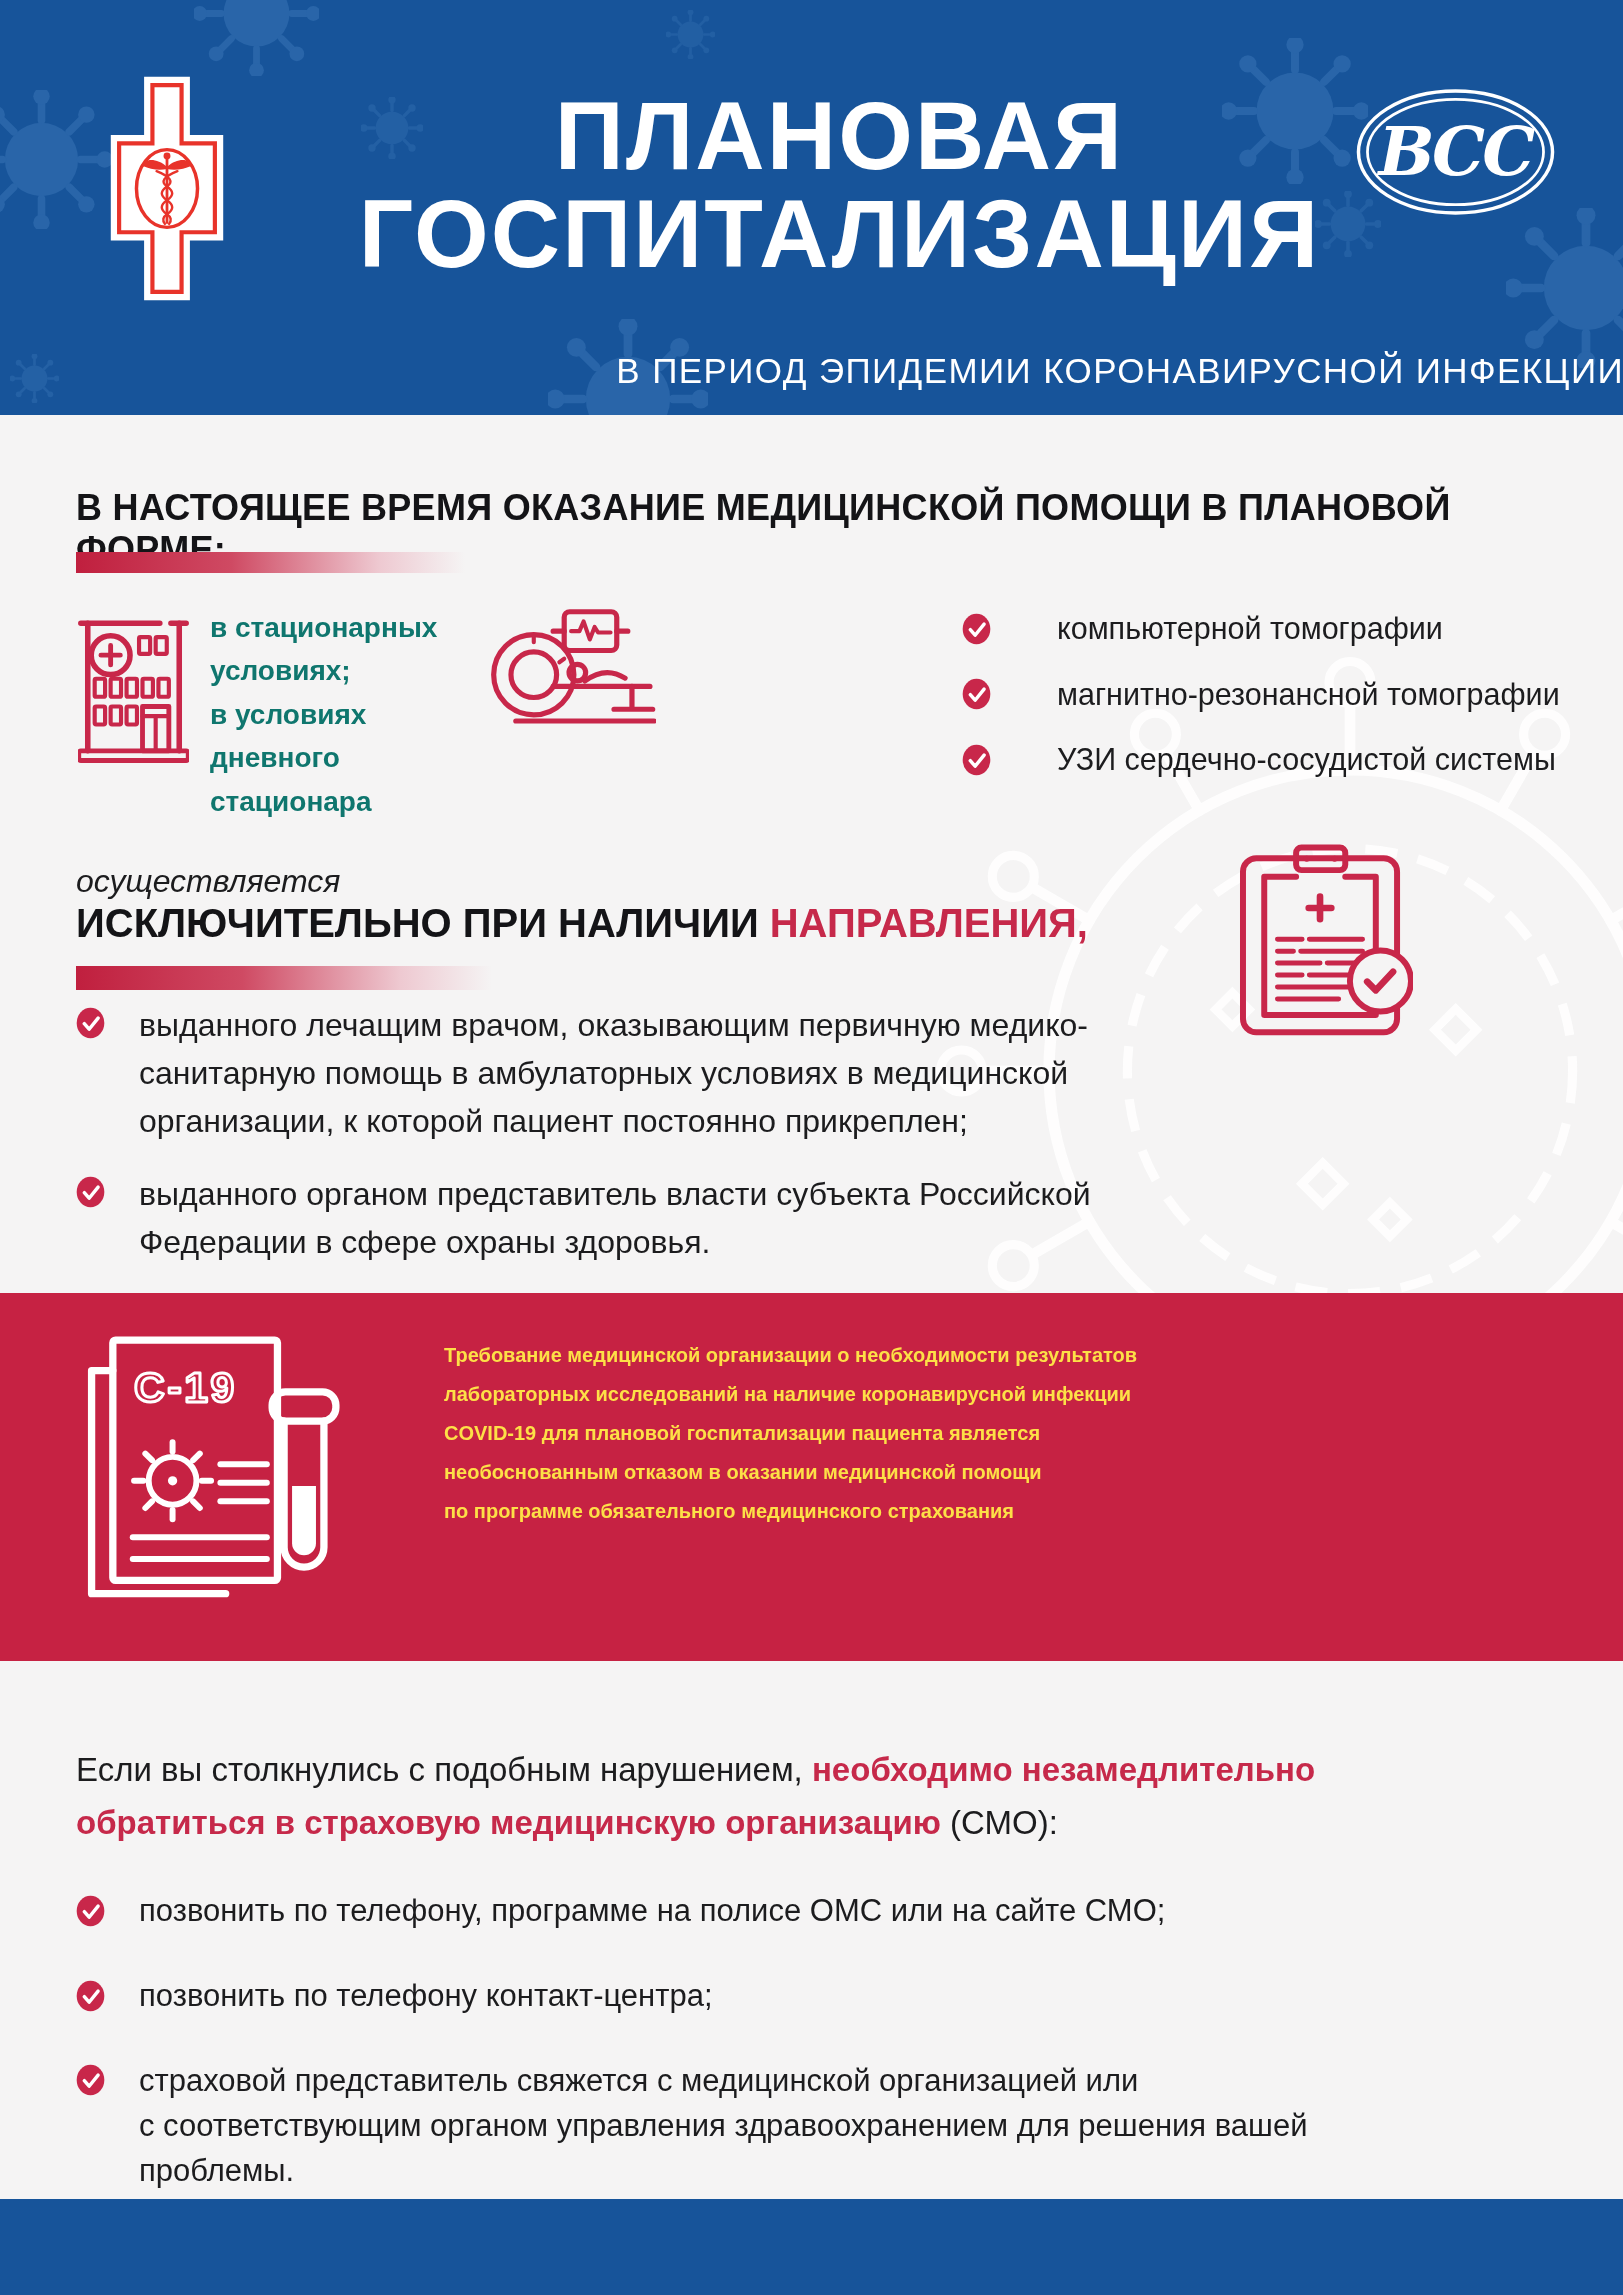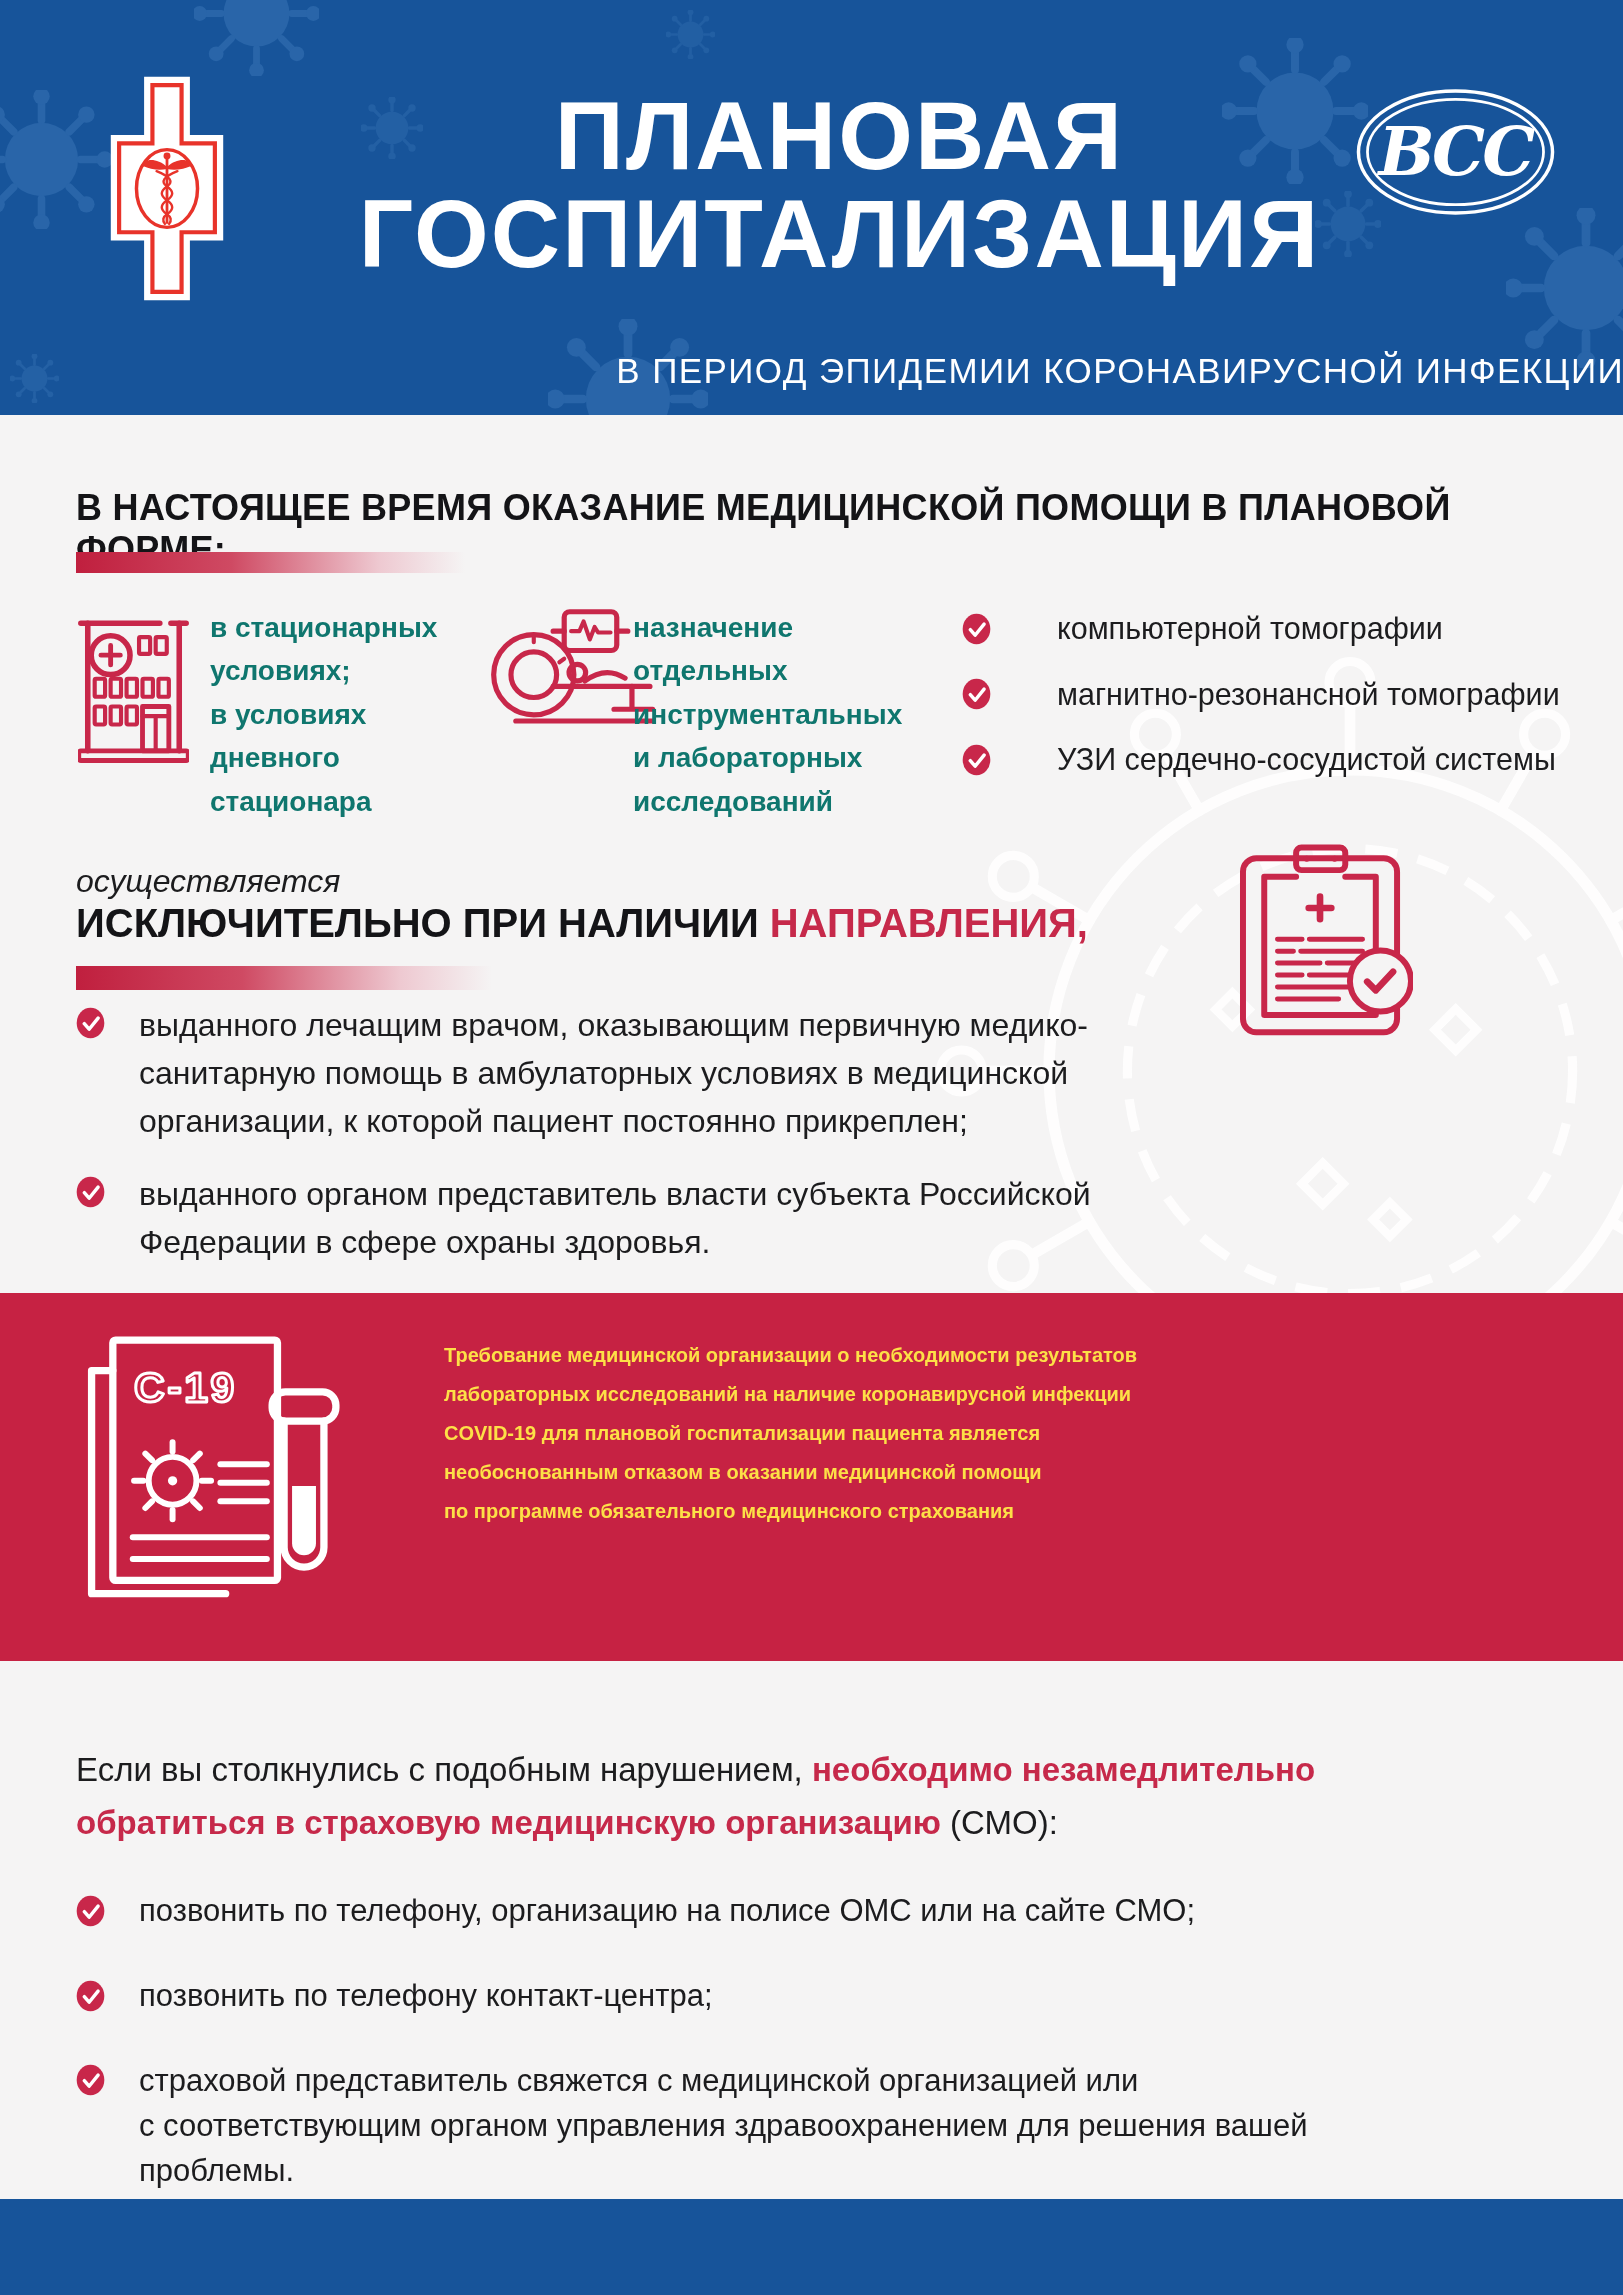--- a/index.html
+++ b/index.html
@@ -256,25 +256,20 @@
       <path d="M92,32 H108 M184,32 H200"></path>
       <circle cx="64" cy="95" r="58"></circle>
       <circle cx="64" cy="95" r="33"></circle>
       <path d="M64,39 v9 M108,72 l-7,5" stroke-width="6"></path>
       <circle cx="127" cy="92" r="12"></circle>
       <path d="M138,104 q30,-22 58,-4"></path>
       <path d="M92,112 H232"></path>
       <path d="M206,112 V145 M180,145 H236"></path>
       <path d="M38,162 H238"></path>
     </svg>
-    <div class="feature-text" style="left:633px;top:191px;width:312px">назначение
-отдельных
-инструментальных
-и лабораторных
-исследований</div>
 
     <div class="checklist">
       <div class="check-row">
         <svg class="check-icon" width="29" height="32" viewBox="0 0 42 46">
             <ellipse cx="21" cy="23" rx="20" ry="22" fill="#c8274a"></ellipse>
             <path d="M12,24 l7,8 l13,-16" fill="none" stroke="#ffffff" stroke-width="5" stroke-linecap="round" stroke-linejoin="round"></path>
           </svg>
         <span class="check-label">компьютерной томографии</span>
       </div>
       <div class="check-row">
@@ -378,21 +373,21 @@
     <div class="lead">
       <span>Если вы столкнулись с подобным нарушением, </span><span class="accent">необходимо незамедлительно</span><br>
       <span class="accent">обратиться в страховую медицинскую организацию</span><span> (СМО):</span>
     </div>
     <div class="violation-bullets">
       <div class="bullet">
         <svg class="check-icon" width="29" height="32" viewBox="0 0 42 46">
             <ellipse cx="21" cy="23" rx="20" ry="22" fill="#c8274a"></ellipse>
             <path d="M12,24 l7,8 l13,-16" fill="none" stroke="#ffffff" stroke-width="5" stroke-linecap="round" stroke-linejoin="round"></path>
           </svg>
-        <div class="bullet-text">позвонить по телефону, организацию на полисе ОМС или на сайте СМО;</div>
+        <div class="bullet-text">позвонить по телефону, программе на полисе ОМС или на сайте СМО;</div>
       </div>
       <div class="bullet">
         <svg class="check-icon" width="29" height="32" viewBox="0 0 42 46">
             <ellipse cx="21" cy="23" rx="20" ry="22" fill="#c8274a"></ellipse>
             <path d="M12,24 l7,8 l13,-16" fill="none" stroke="#ffffff" stroke-width="5" stroke-linecap="round" stroke-linejoin="round"></path>
           </svg>
         <div class="bullet-text">позвонить по телефону контакт-центра;</div>
       </div>
       <div class="bullet">
         <svg class="check-icon" width="29" height="32" viewBox="0 0 42 46">

